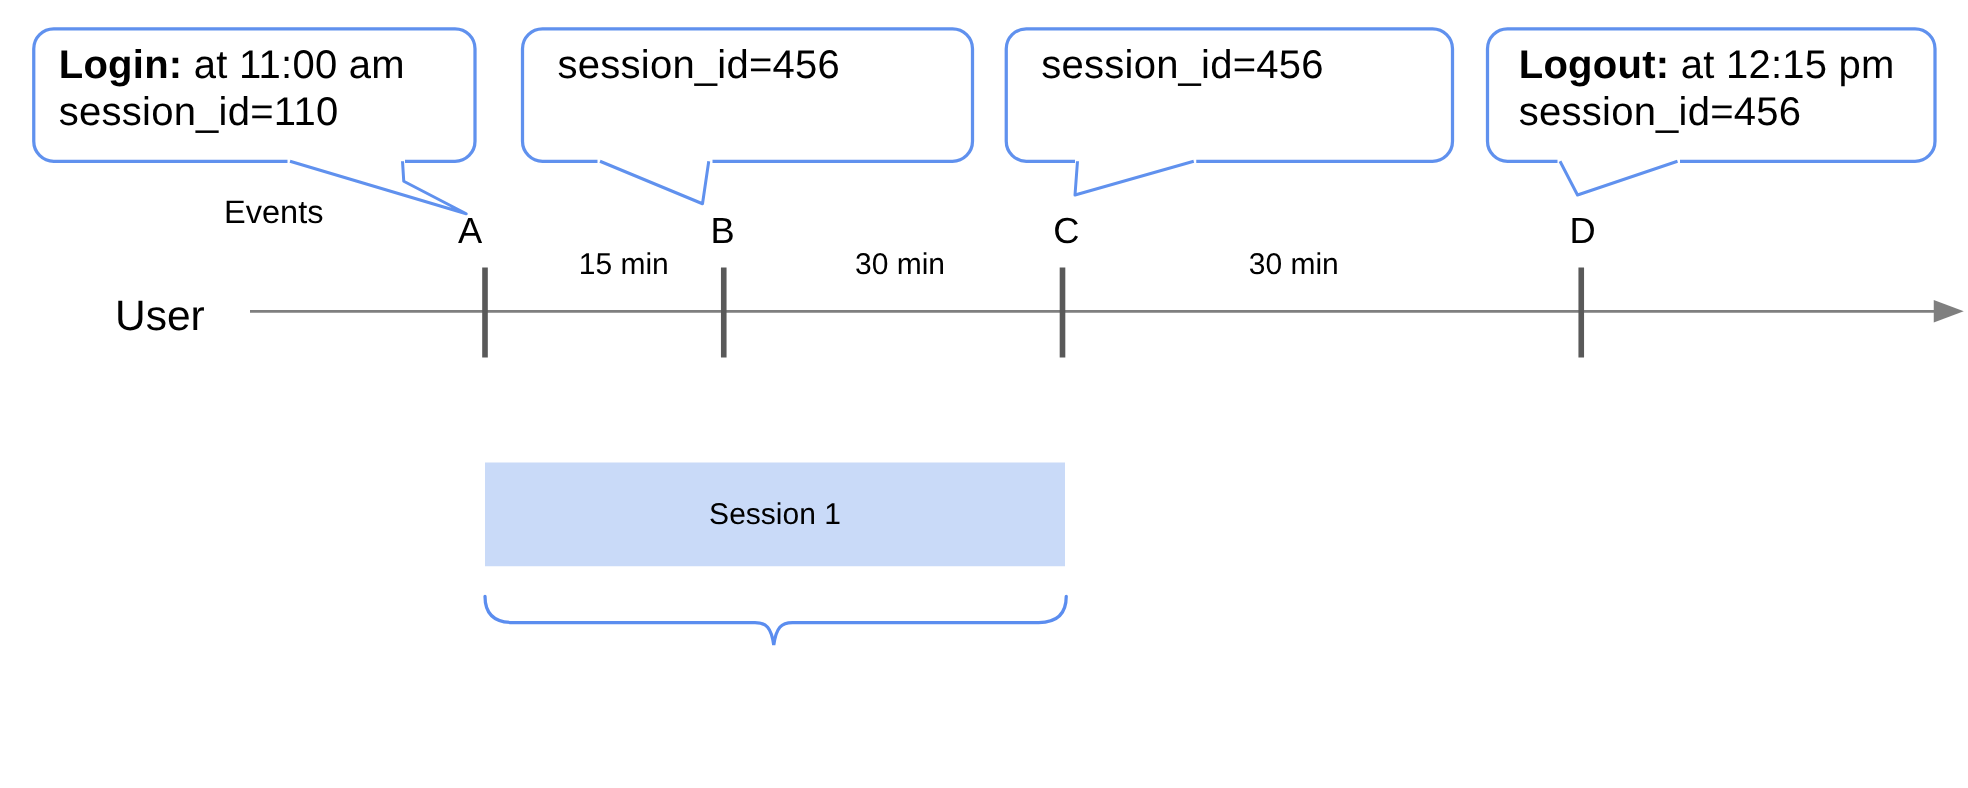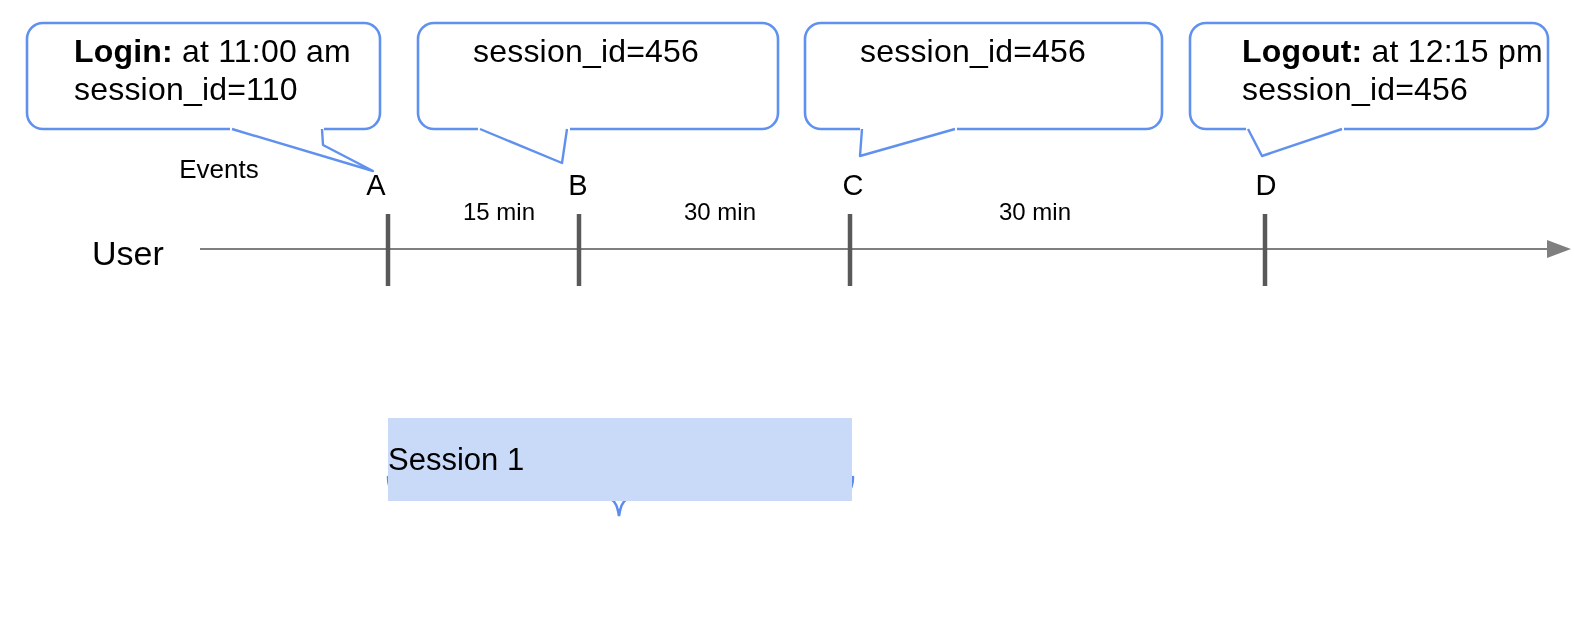--- a/index.html
+++ b/index.html
@@ -48,37 +48,35 @@
     stroke: var(--brace, #5b8def);
     stroke-width: 2.6;
     stroke-linecap: round;
   }
   
   .abs { position: absolute; white-space: nowrap; }
   .callout-text {
     font-size: 32px;
     line-height: 38px;
     letter-spacing: 0.2px;
-    margin-left: 27px;
   }
   .callout-text b { font-weight: bold; }
   .events-label { font-size: 26px; transform: translateX(-50%); }
   .event-letter { font-size: 29px; transform: translateX(-50%); }
   .interval-label { font-size: 24px; transform: translateX(-50%); }
   .user-label { font-size: 34px; }
   .session-box {
     position: absolute;
     left: 388px; top: 370px;
     width: 464px; height: 83px;
     background: var(--session-fill, #c9daf8);
     display: flex;
     align-items: center;
-    justify-content: flex-start;
-    font-size: 31px;
-    margin-top: 48px;
+    justify-content: center;
+    font-size: 24px;
   }
   .session-length {
     font-size: 32px;
     transform: translateX(-50%);
   }
 </style>
 </head>
 <body>
 
 <div class="canvas">

